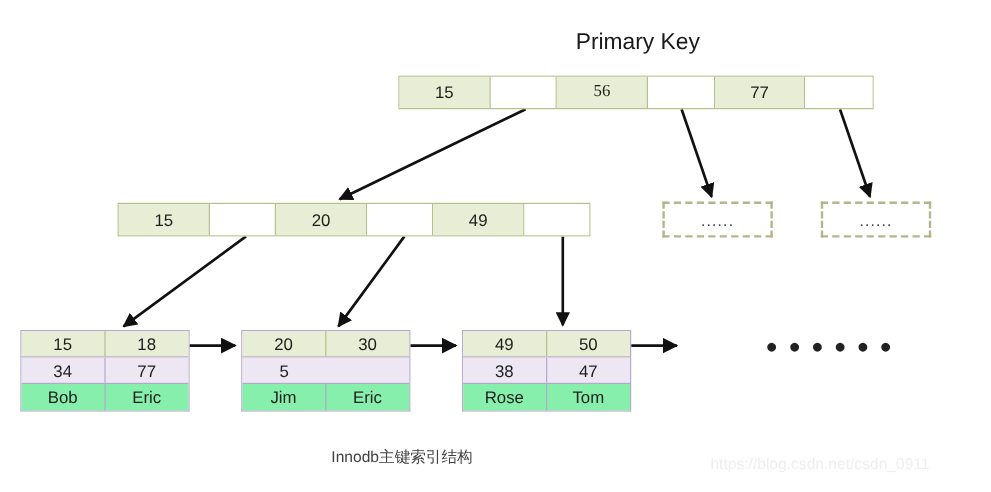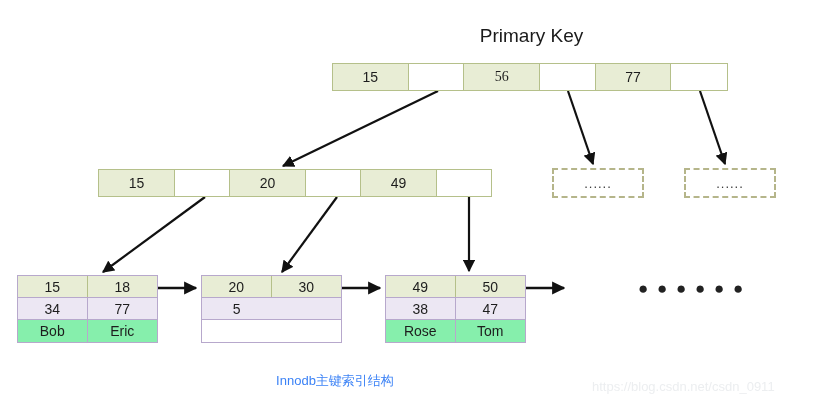--- a/index.html
+++ b/index.html
@@ -49,21 +49,21 @@
     position:absolute;box-sizing:border-box;
     border:2px dashed #b5b58a;background:#ffffff;
     display:flex;align-items:center;justify-content:center;
     font-size:13px;color:#3b3b3b;letter-spacing:1px;
   }
 
   .tail-dots{
     position:absolute;font-size:17px;color:#222;letter-spacing:2px;
     font-weight:bold;
   }
-  .caption-inner{position:absolute;left:155px;top:372px;width:360px;text-align:center;font-size:13px;color:#3b82f6;}
+  .caption-inner{position:absolute;left:155px;top:372px;width:360px;text-align:center;font-size:13px;color:#404040;}
 
   .watermark{
     position:absolute;left:592px;top:379px;
     font-size:13px;color:#eceef0;white-space:nowrap;
   }
 </style>
 </head>
 <body>
 
 <div id="stage">
@@ -135,20 +135,24 @@
   </div>
 
   <div class="leaf" style="left:201px;top:275px;width:141px;height:68px;">
     <div class="leaf-row keyrow">
       <div class="leaf-cell">20</div>
       <div class="leaf-cell">30</div>
     </div>
     <div class="leaf-row datarow">
       <div class="leaf-cell">5</div>
     </div>
+    <div class="leaf-row lastrow">
+      <div class="leaf-cell">Jim</div>
+      <div class="leaf-cell">Eric</div>
+    </div>
   </div>
 
   <div class="leaf" style="left:385px;top:275px;width:141px;height:68px;">
     <div class="leaf-row keyrow">
       <div class="leaf-cell">49</div>
       <div class="leaf-cell">50</div>
     </div>
     <div class="leaf-row datarow">
       <div class="leaf-cell">38</div>
       <div class="leaf-cell">47</div>

